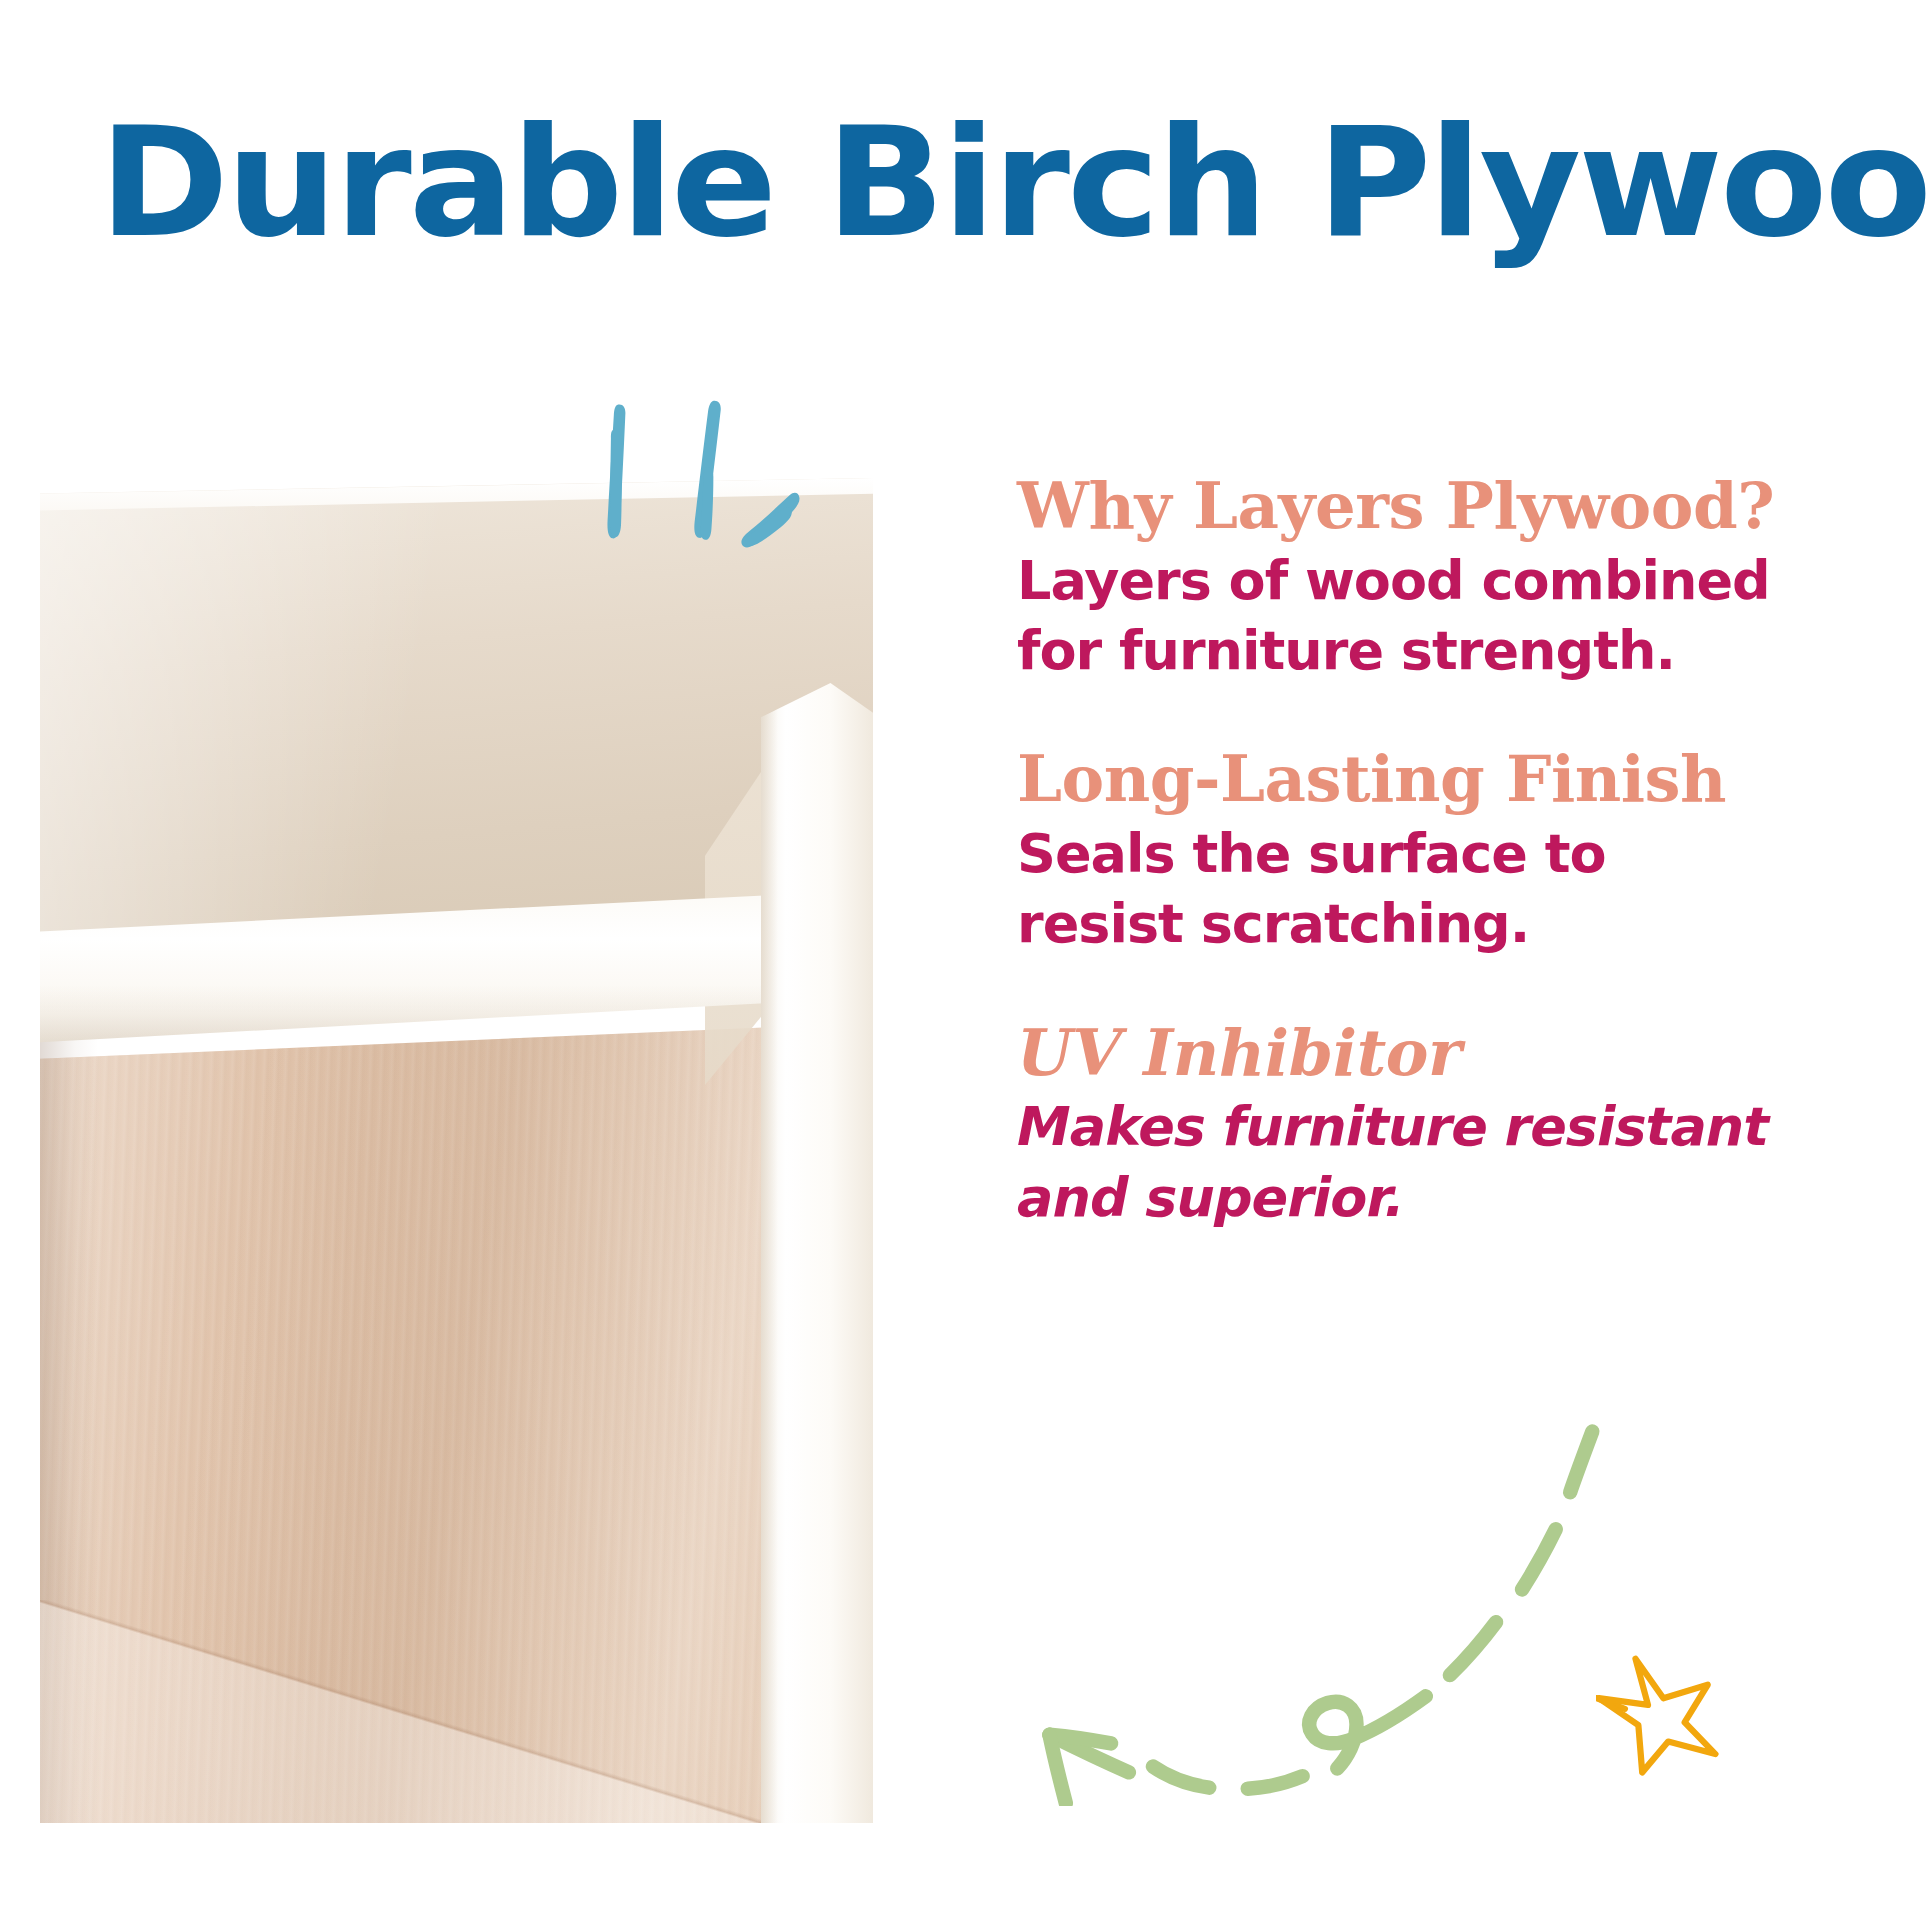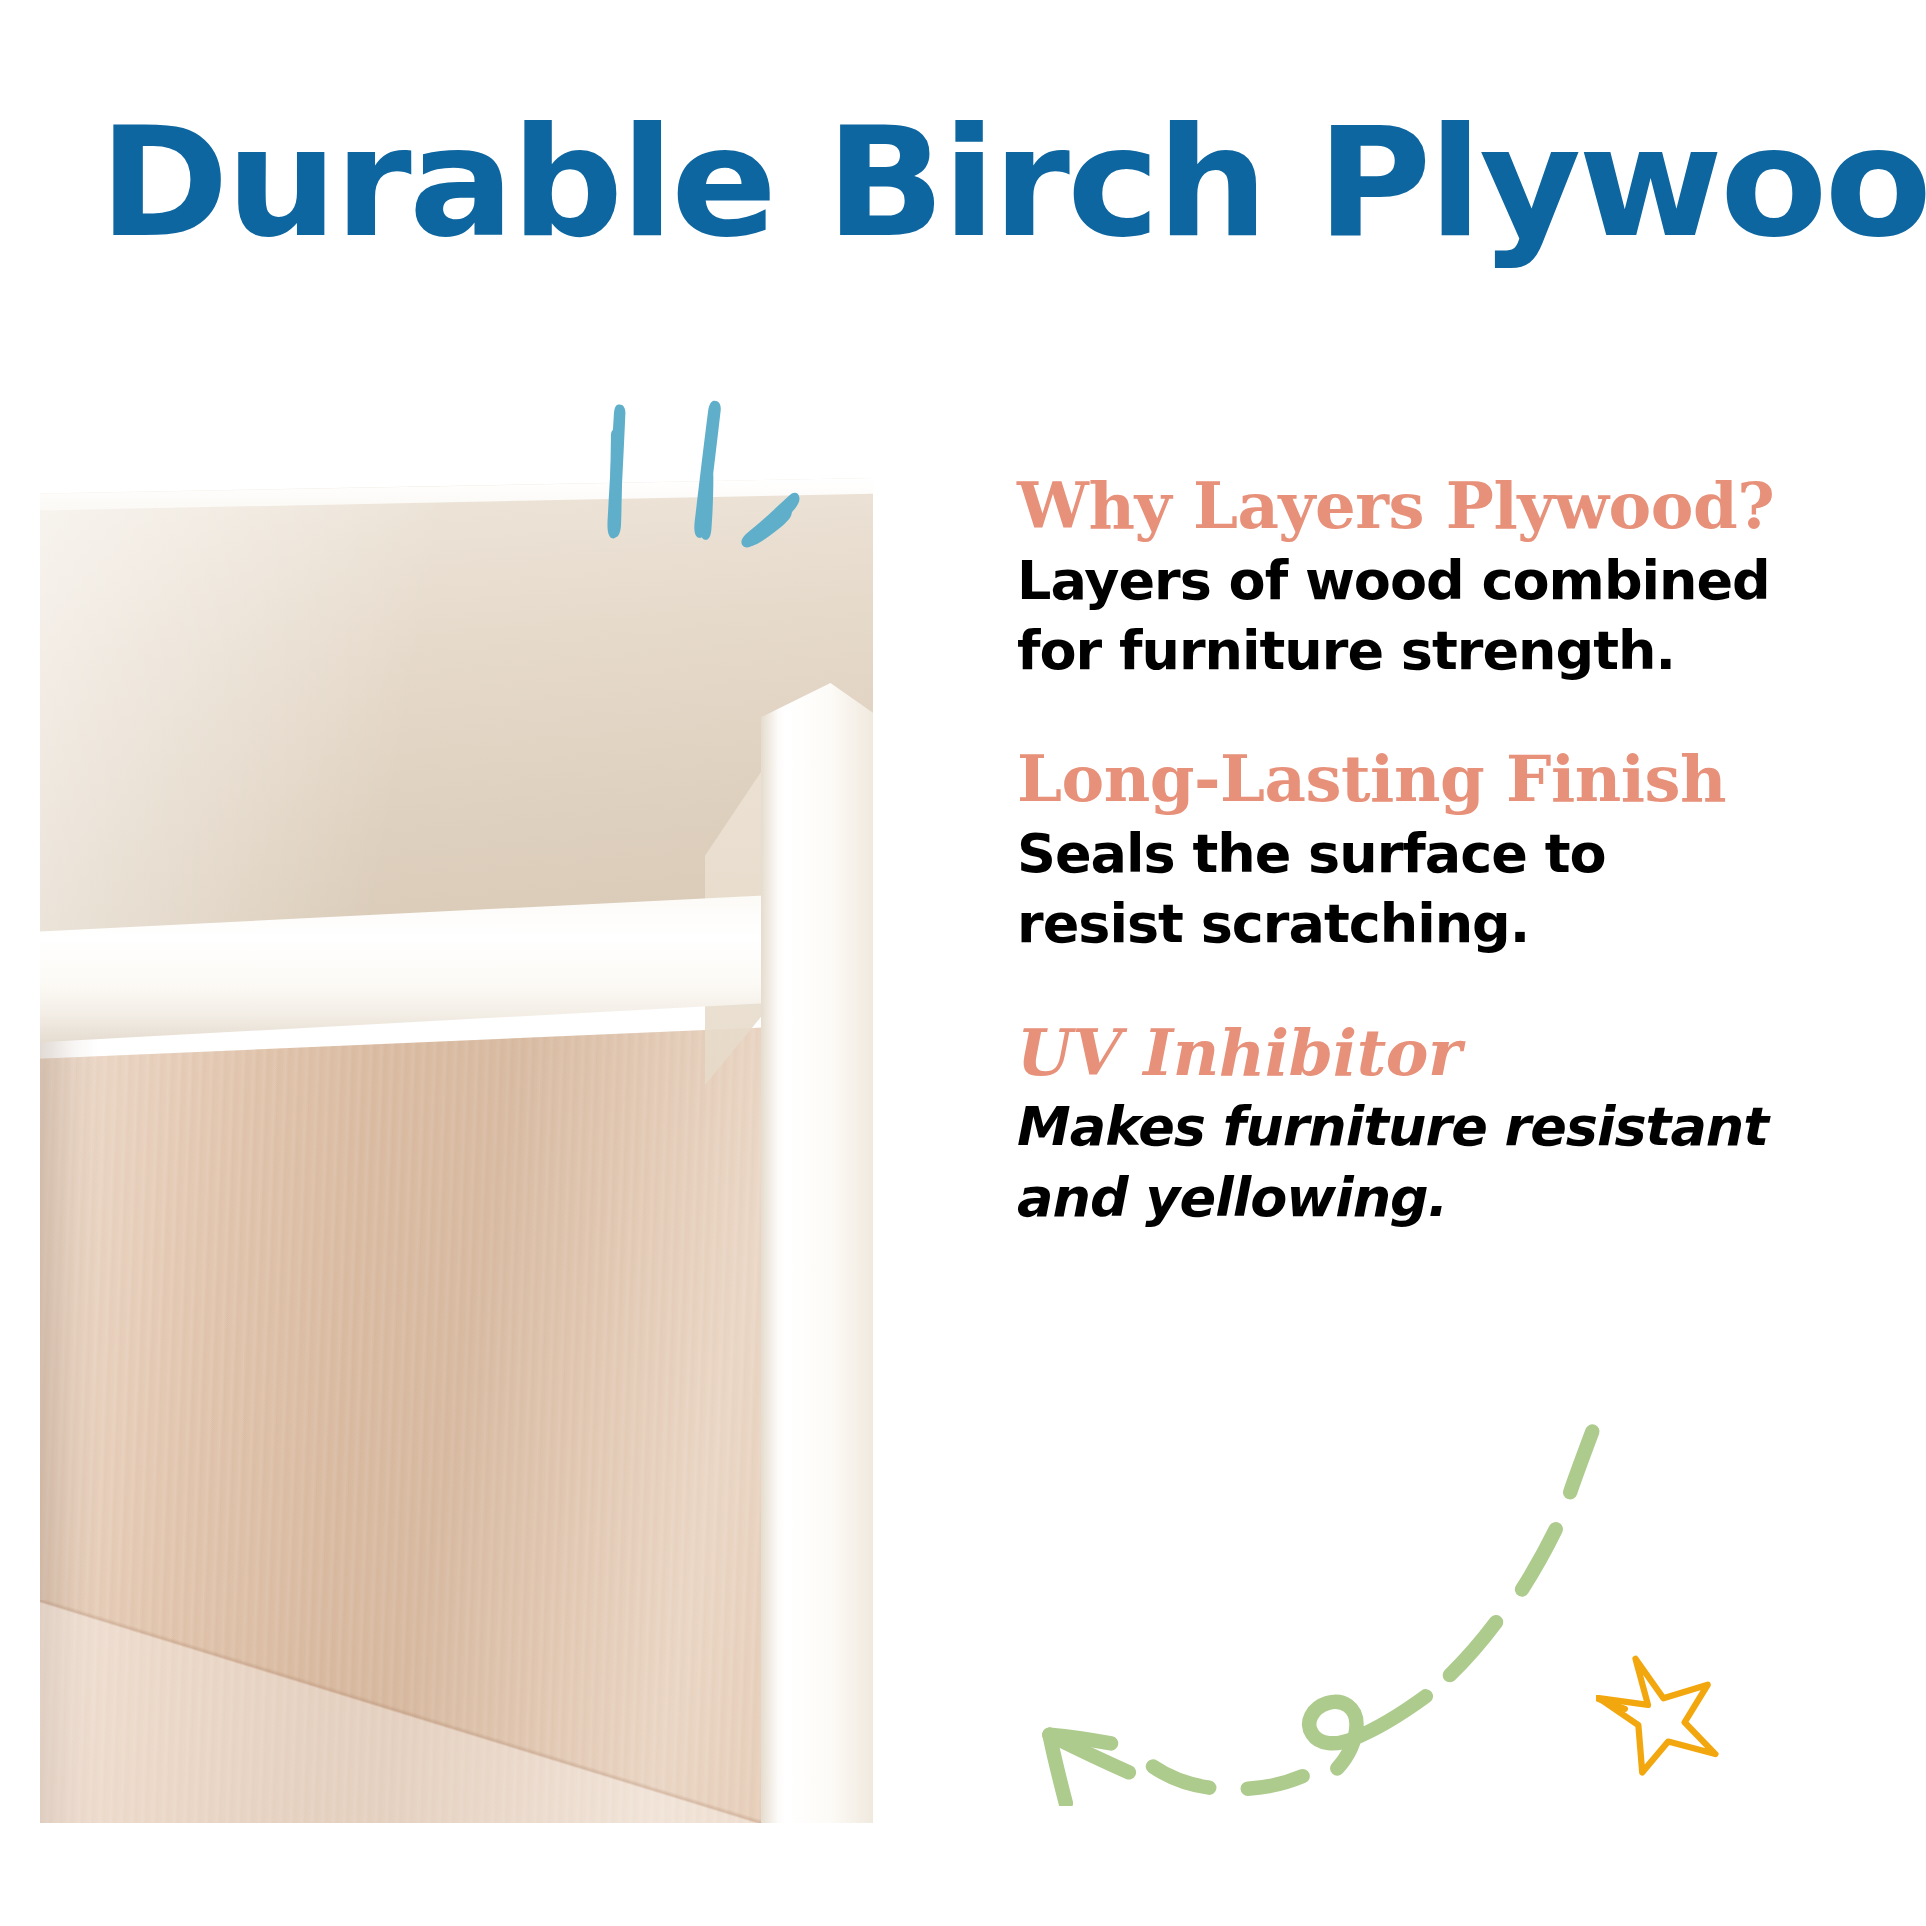--- a/index.html
+++ b/index.html
@@ -138,21 +138,21 @@
     color:#E8917A;
     margin:0 0 6.7px 0;
     white-space:nowrap;
     letter-spacing:-0.5px;
   }
   .feature-body{
     font-family:"DejaVu Sans", sans-serif;
     font-weight:700;
     font-size:54px;
     line-height:1.30;
-    color:#000000;
+    color:#be185d;
     margin:0;
     letter-spacing:-1px;
   }
   .feature-body .ln{display:block;}
 
   
   #sparkle-marks{position:absolute;left:592px;top:395px;width:337px;height:202px;}
   #swirl-arrow{position:absolute;left:1030px;top:1421px;width:602px;height:385px;}
   #star-doodle{position:absolute;left:1596px;top:1652px;width:130px;height:130px;}
 </style>
@@ -232,20 +232,20 @@
       <div class="feature-body">
         <span class="ln">Seals the surface to</span>
         <span class="ln">resist scratching.</span>
       </div>
     </div>
 
     <div class="feature">
       <div class="feature-heading">UV Inhibitor</div>
       <div class="feature-body">
         <span class="ln">Makes furniture resistant</span>
-        <span class="ln">and yellowing.</span>
+        <span class="ln">and superior.</span>
       </div>
     </div>
 
   </div>
 
 </div>
 
 
 </body></html>

